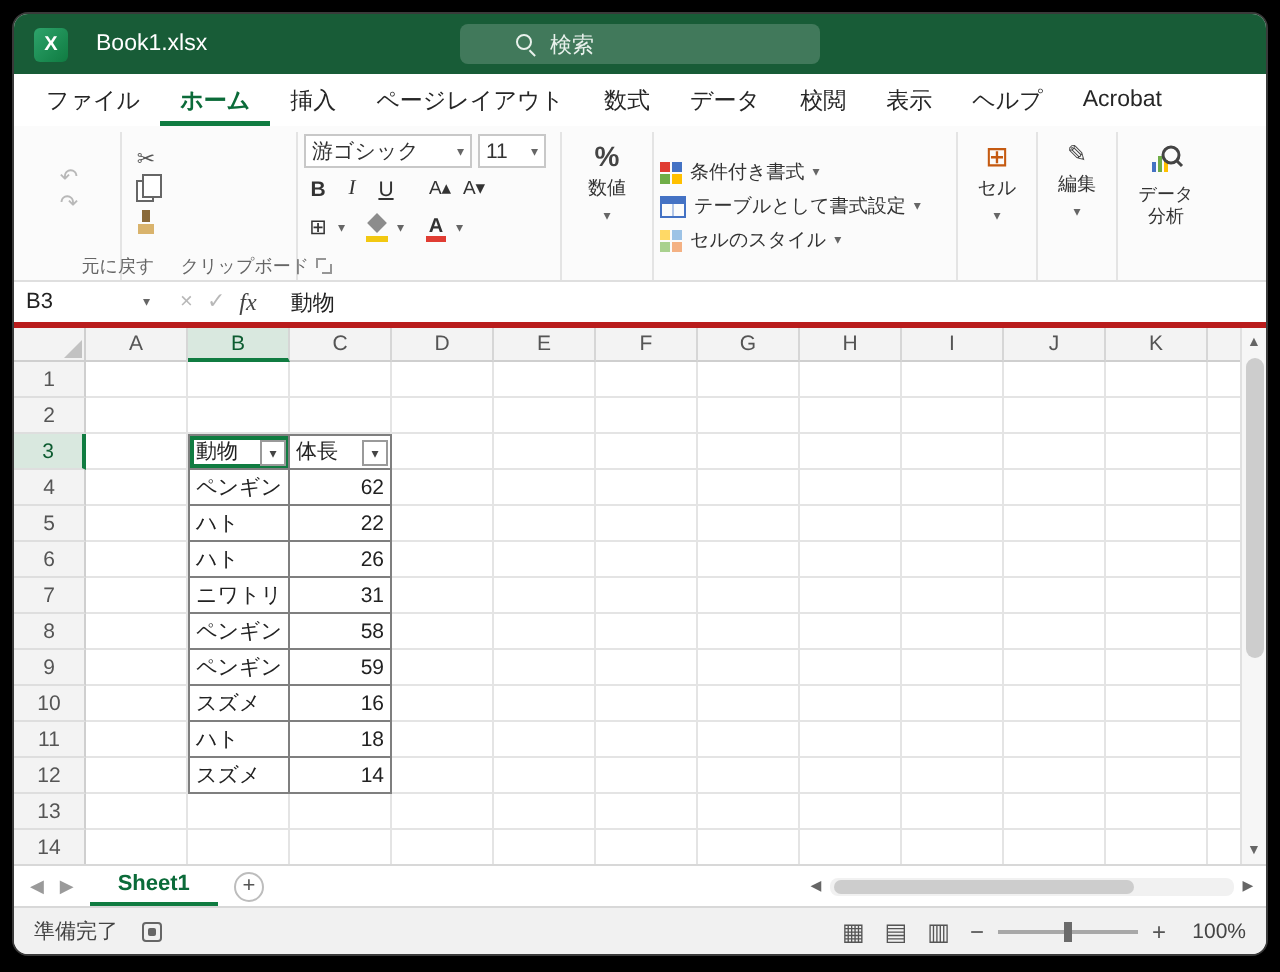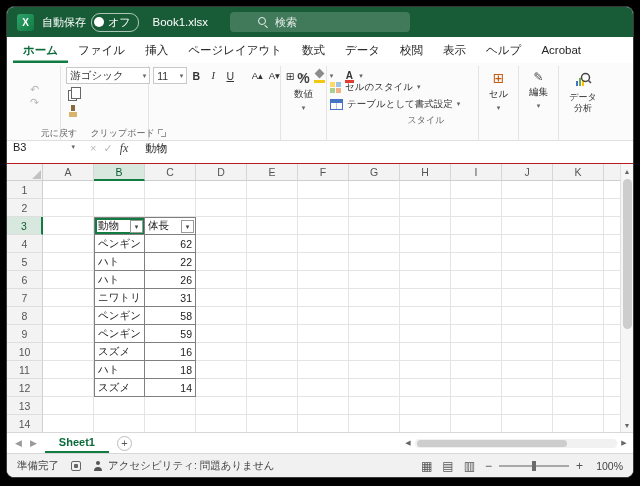--- a/index.html
+++ b/index.html
@@ -56,21 +56,21 @@
   .ic-clip { width:15px; height:17px; background:#d0a263; border:1px solid #8a6a3a; border-radius:2px; position:relative; }
   .ic-clip::before { content:''; position:absolute; left:2px; top:3px; right:2px; bottom:2px; background:#fff; border:1px solid #c9c9c9; }
   .ic-clip::after { content:''; position:absolute; left:4px; top:-2px; width:5px; height:3px; background:#9a9a9a; border-radius:1px; }
   .mini-col { display:flex; flex-direction:column; justify-content:center; gap:4px; padding-left:4px; }
   .ic-copy { width:9px; height:11px; border:1px solid #666; background:#fff; position:relative; }
   .ic-copy::before { content:''; position:absolute; left:2px; top:-4px; width:8px; height:10px; border:1px solid #666; background:#fff; }
   .ic-brush { width:10px; height:12px; position:relative; }
   .ic-brush::before { content:''; position:absolute; top:0; left:3px; width:4px; height:6px; background:#8a6a3a; }
   .ic-brush::after { content:''; position:absolute; bottom:0; left:1px; width:8px; height:5px; background:#d9b36c; }
   
-  .fg { flex-direction:row; justify-content:center; gap:2px; padding-top:1px; }
+  .fg { flex-direction:column; justify-content:flex-start; gap:2px; padding-top:1px; }
   .fg-row { display:flex; align-items:center; gap:3px; height:17px; }
   .combo { height:17px; border:1px solid #c8c8c8; background:#fff; display:flex; align-items:center;
     font-size:10.5px; color:#333; padding:0 3px; gap:3px; }
   .combo .chev { margin-left:auto; }
   .fbtn { min-width:14px; height:15px; display:flex; align-items:center; justify-content:center;
     font-size:10.5px; color:#333; padding:0 1px; }
   .b { font-weight:bold; } .i { font-style:italic; font-family:"Liberation Serif","DejaVu Serif",serif; }
   .u { text-decoration:underline; }
   .ic-fc { font-weight:bold; font-size:10px; color:#333; position:relative; padding:0 1px; }
   .ic-fc::after { content:''; position:absolute; left:0; right:0; bottom:-2px; height:3px; background:#e03c32; }
@@ -90,22 +90,22 @@
   .ic-cf { width:11px; height:11px; display:grid; grid-template-columns:1fr 1fr; grid-template-rows:1fr 1fr; gap:1px; flex:0 0 auto; }
   .ic-cf i { background:#e03c32; } .ic-cf i:nth-child(2){background:#4472c4;} .ic-cf i:nth-child(3){background:#70ad47;} .ic-cf i:nth-child(4){background:#ffc000;}
   .ic-tbl { width:13px; height:11px; border:1px solid #4472c4; flex:0 0 auto;
     background:linear-gradient(to bottom,#4472c4 0 3px,transparent 3px),
                linear-gradient(to right,transparent 0 5px,#b3c6e7 5px 6px,transparent 6px); }
   .ic-cs { width:11px; height:11px; display:grid; grid-template-columns:1fr 1fr; grid-template-rows:1fr 1fr; gap:1px; flex:0 0 auto; }
   .ic-cs i { background:#ffd966; } .ic-cs i:nth-child(2){background:#9dc3e6;} .ic-cs i:nth-child(3){background:#a9d18e;} .ic-cs i:nth-child(4){background:#f4b183;}
   .analyze-label { font-size:9px; color:#333; text-align:center; line-height:1.25; }
 
   
-  .fbar { height:23px; border-bottom:1px solid #b91c1c; background:#fff; display:flex;
-    align-items:flex-start; font-size:11px; flex:0 0 auto; }
+  .fbar { height:23px; border-bottom:3px solid #b91c1c; background:#fff; display:flex;
+    align-items:center; font-size:11px; flex:0 0 auto; }
   .namebox { width:74px; display:flex; align-items:center; padding:0 6px; color:#222; }
   .namebox .chev { margin-left:auto; }
   .fsep { width:1px; background:#e0e0e0; margin:3px 0; }
   .ficons { display:flex; align-items:center; gap:7px; padding:0 8px; }
   .fx { font-style:italic; font-family:"Liberation Serif","DejaVu Serif",serif; font-size:12px; color:#444; }
   .fvalue { display:flex; align-items:center; padding-left:8px; color:#222; flex:1; }
 
   
   .gridarea { flex:1; display:flex; overflow:hidden; background:#fff; }
   .gridmain { flex:1; display:flex; flex-direction:column; overflow:hidden; }
@@ -173,38 +173,31 @@
   .zthumb { position:absolute; left:33px; top:-4px; width:4px; height:10px; background:#6b6b6b; }
   .zoomval { min-width:30px; text-align:right; }
 </style>
 </head>
 <body>
 
 <div class="window">
 
   <div class="titlebar">
     <span class="xlicon">X</span>
-    <span class="autosave">
-      <span>自動保存</span>
-      <span class="toggle">
-        <span class="knob"></span>
-        <span>オフ</span>
-      </span>
-    </span>
     <span class="filename">Book1.xlsx</span>
     <div class="searchbox">
       <span class="ic-mag"></span>
       <span>検索</span>
     </div>
   </div>
 
   <div class="tabrow">
     <div id="ribbon-tabs" style="display:flex;align-items:stretch;">
+        <div class="rtab">ファイル</div>
         <div class="rtab active">ホーム</div>
-        <div class="rtab">ファイル</div>
         <div class="rtab">挿入</div>
         <div class="rtab">ページレイアウト</div>
         <div class="rtab">数式</div>
         <div class="rtab">データ</div>
         <div class="rtab">校閲</div>
         <div class="rtab">表示</div>
         <div class="rtab">ヘルプ</div>
         <div class="rtab">Acrobat</div>
       </div>
 
@@ -272,37 +265,44 @@
 
 
     <div class="group collapsed" style="width:46px">
       <span class="ic-pct">%</span>
       <span class="clabel">数値</span>
       <span class="chev">▾</span>
     </div>
 
     <div class="group styles-col" style="width:152px">
       <div class="stylerow">
-        <span class="ic-cs">
+        <span class="ic-cf">
             <i></i>
             <i></i>
             <i></i>
             <i></i>
           </span>
-        <span>セルのスタイル</span>
+        <span>条件付き書式</span>
         <span class="chev">▾</span>
       </div>
       <div class="stylerow">
         <span class="ic-tbl"></span>
         <span>テーブルとして書式設定</span>
         <span class="chev">▾</span>
       </div>
-      <div class="glabel">
-          <span>スタイル</span>
-        </div>
+      <div class="stylerow">
+        <span class="ic-cs">
+            <i></i>
+            <i></i>
+            <i></i>
+            <i></i>
+          </span>
+        <span>セルのスタイル</span>
+        <span class="chev">▾</span>
+      </div>
     </div>
 
     <div class="group collapsed" style="width:40px">
       <span class="ic-cells-g">⊞</span>
       <span class="clabel">セル</span>
       <span class="chev">▾</span>
     </div>
 
     <div class="group collapsed" style="width:40px">
       <span class="ic-edit-g">✎</span>
@@ -632,24 +632,20 @@
       <span class="hs-track">
           <span class="hs-thumb"></span>
         </span>
       <span class="hs-btn">▶</span>
     </div>
   </div>
 
   <div class="statusbar">
     <span>準備完了</span>
     <span class="ic-macro"></span>
-    <span class="acc">
-      <span class="ic-person-dark"></span>
-      <span>アクセシビリティ: 問題ありません</span>
-    </span>
     <span class="status-right">
       <span class="viewic">▦</span>
       <span class="viewic">▤</span>
       <span class="viewic">▥</span>
       <span class="zoomwrap">
         <span class="zbtn">−</span>
         <span class="ztrack">
             <span class="zthumb"></span>
           </span>
         <span class="zbtn">+</span>

